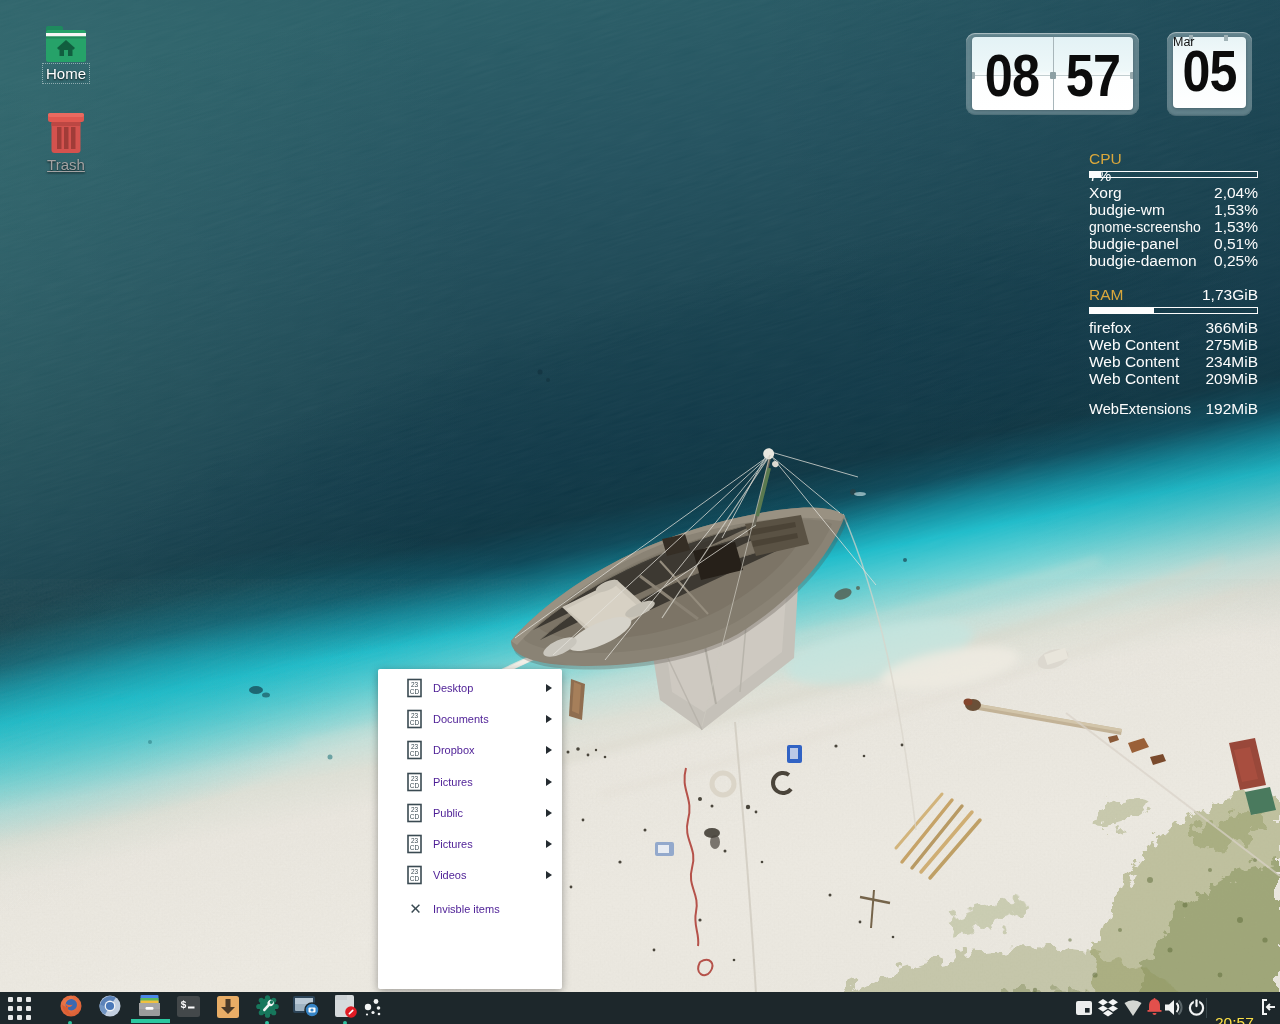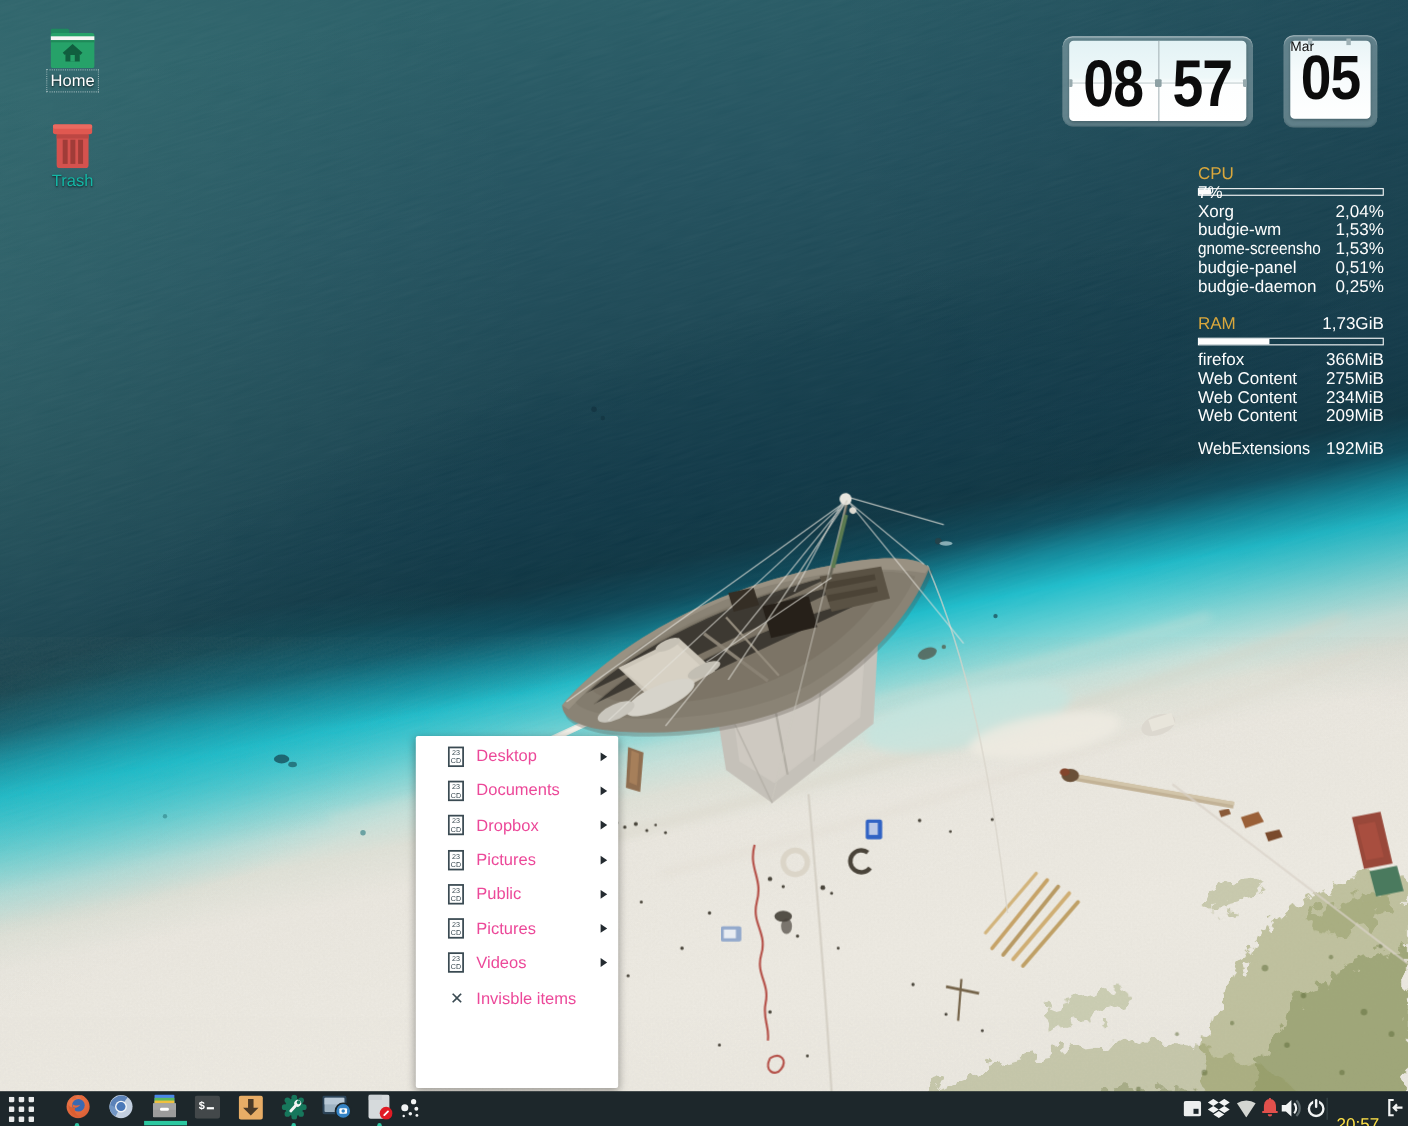--- a/index.html
+++ b/index.html
@@ -262,21 +262,21 @@
 <div class="abs" style="left:44px;top:113px;width:44px;text-align:center;">
 <svg width="36" height="40" viewBox="0 0 36 40" style="display:block;margin:0 auto;">
 <rect x="3.5" y="8" width="29" height="32" rx="3" fill="#d4524e"></rect>
 <path d="M3.5,8 h29 v5 h-29 z" fill="#bc4743"></path>
 <rect x="0" y="0" width="36" height="9" rx="2.5" fill="#e05850"></rect>
 <rect x="0" y="0" width="36" height="4" rx="2" fill="#ea6a60"></rect>
 <rect x="9" y="14" width="4.5" height="22" fill="#a03c38"></rect>
 <rect x="16" y="14" width="4.5" height="22" fill="#a03c38"></rect>
 <rect x="23" y="14" width="4.5" height="22" fill="#a03c38"></rect>
 </svg>
-<div style="color:#14b8a6;font-size:15px;margin-top:3px;text-shadow:0 1px 2px rgba(0,0,0,0.8);">Trash</div>
+<div style="color:#a3a3a3;font-size:15px;margin-top:3px;text-shadow:0 1px 2px rgba(0,0,0,0.8);text-decoration:underline;">Trash</div>
 </div>
 
 <div class="abs" style="left:966px;top:33px;width:173px;height:82px;border-radius:9px;background:rgba(178,198,201,0.45);box-shadow:inset 0 1px 1px rgba(255,255,255,0.5), inset 0 -1px 2px rgba(40,70,80,0.4);">
 <div class="abs" style="left:6px;top:4px;width:161px;height:73px;border-radius:4px;background:linear-gradient(#e3f2f5 0%,#eef8f9 46%,#fdfefe 54%,#ffffff 100%);box-shadow:0 1px 3px rgba(20,40,50,0.35);overflow:hidden;">
 <div class="abs" style="left:80.5px;top:0;width:1px;height:73px;background:#a8b6ba;"></div>
 <div class="abs" style="left:0;top:38px;width:161px;height:1px;background:#c2ced0;"></div>
 <div class="abs" style="left:0;top:0;width:161px;height:73px;font-weight:bold;font-size:60px;color:#0c0c0c;">
 <span style="position:absolute;left:0;width:80px;text-align:center;top:4px;transform:scaleX(0.84);letter-spacing:-1px;">08</span>
 <span style="position:absolute;left:81px;width:80px;text-align:center;top:4px;transform:scaleX(0.84);letter-spacing:-1px;">57</span>
 </div>
@@ -561,15 +561,15 @@
 <div class="abs" style="left:1206px;top:6px;width:1px;height:20px;background:#39464a;"></div>
 <div class="abs" style="left:1215px;top:22px;width:44px;color:#fde047;font-size:15.5px;">20:57</div>
 <svg class="abs" style="left:1261px;top:7px;" width="15" height="16" viewBox="0 0 15 16">
 <path d="M6,1 L2,1 L2,15 L6,15" fill="none" stroke="#f2f4f4" stroke-width="2"></path>
 <path d="M14,8 L6,8 M9,5 L6,8 L9,11" fill="none" stroke="#f2f4f4" stroke-width="2"></path>
 </svg>
 </div>
 <style>
 .mrow{position:relative;height:31.3px;display:flex;align-items:center;}
 .mic{position:absolute;left:29px;width:17px;height:20px;}
-.mtxt{position:absolute;left:55px;font-size:15px;color:#ec4899;}
+.mtxt{position:absolute;left:55px;font-size:11px;color:#4c1d95;}
 .marr{position:absolute;right:10px;width:0;height:0;border-left:6px solid #242b30;border-top:4.5px solid transparent;border-bottom:4.5px solid transparent;}
 </style>
 
 </body></html>

